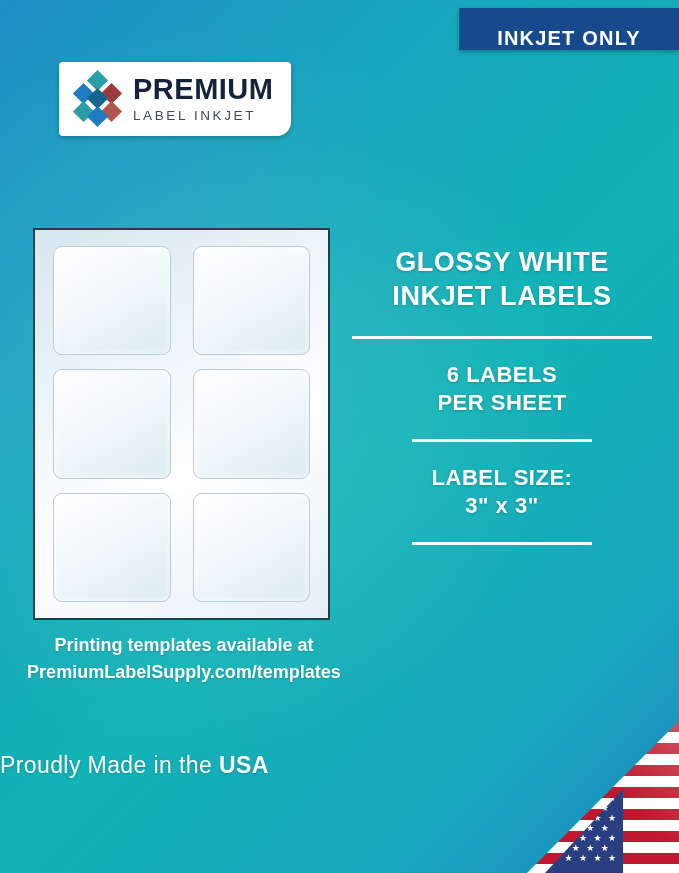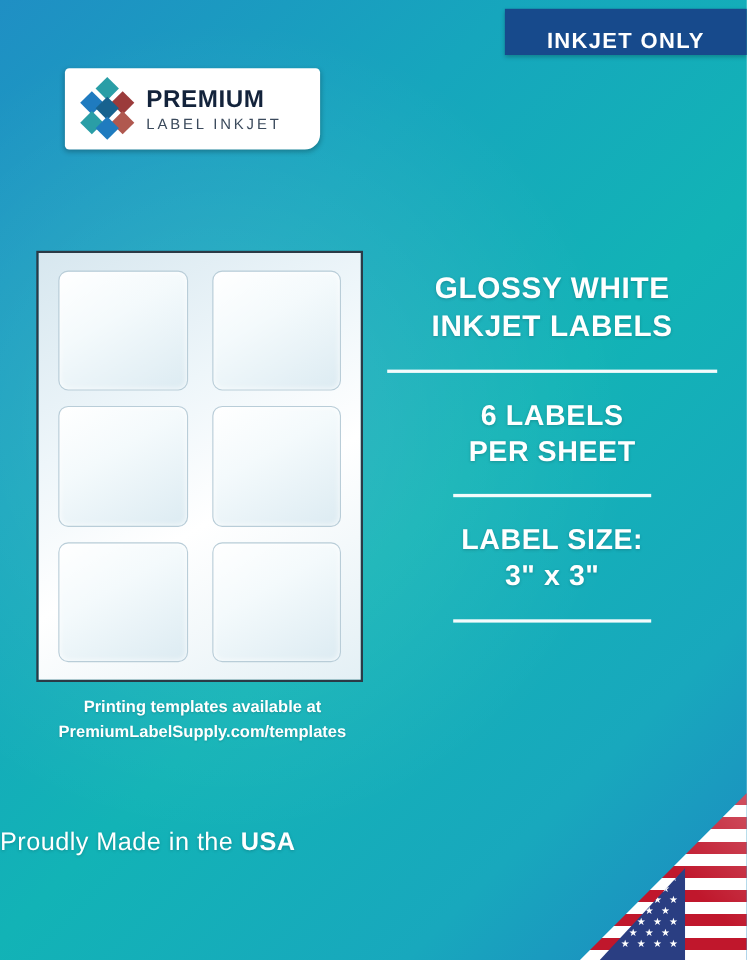--- a/index.html
+++ b/index.html
@@ -73,21 +73,21 @@
     height: 15px;
     transform: rotate(45deg);
   }
   .logo-text {
     display: flex;
     flex-direction: column;
     justify-content: center;
     line-height: 1;
   }
   .logo-text .l1 {
-    font-size: 22px;
+    font-size: 29px;
     font-weight: bold;
     color: #13233b;
     letter-spacing: 0.5px;
   }
   .logo-text .l2 {
     font-size: 13.5px;
     color: #3b4a5c;
     letter-spacing: 2.6px;
     margin-top: 5px;
   }
@@ -120,21 +120,21 @@
   }
 
   
   .templates-note {
     position: absolute;
     left: 24px;
     top: 632px;
     width: 320px;
     text-align: center;
     color: #ffffff;
-    font-size: 15px;
+    font-size: 18px;
     font-weight: bold;
     line-height: 1.5;
     text-shadow: 0 1px 2px rgba(0,0,0,0.18);
   }
 
   
   .info {
     position: absolute;
     left: 352px;
     top: 246px;
@@ -154,21 +154,21 @@
     height: 3px;
     background: #ffffff;
     margin: 22px auto;
     width: 100%;
     opacity: 0.95;
   }
   .rule.short {
     width: 180px;
   }
   .info .block {
-    font-size: 26px;
+    font-size: 22px;
     font-weight: bold;
     line-height: 1.28;
     letter-spacing: 0.5px;
     text-shadow: 0 1px 3px rgba(0,0,0,0.2);
   }
 
   
   .usa-line {
     position: absolute;
     left: 0;

